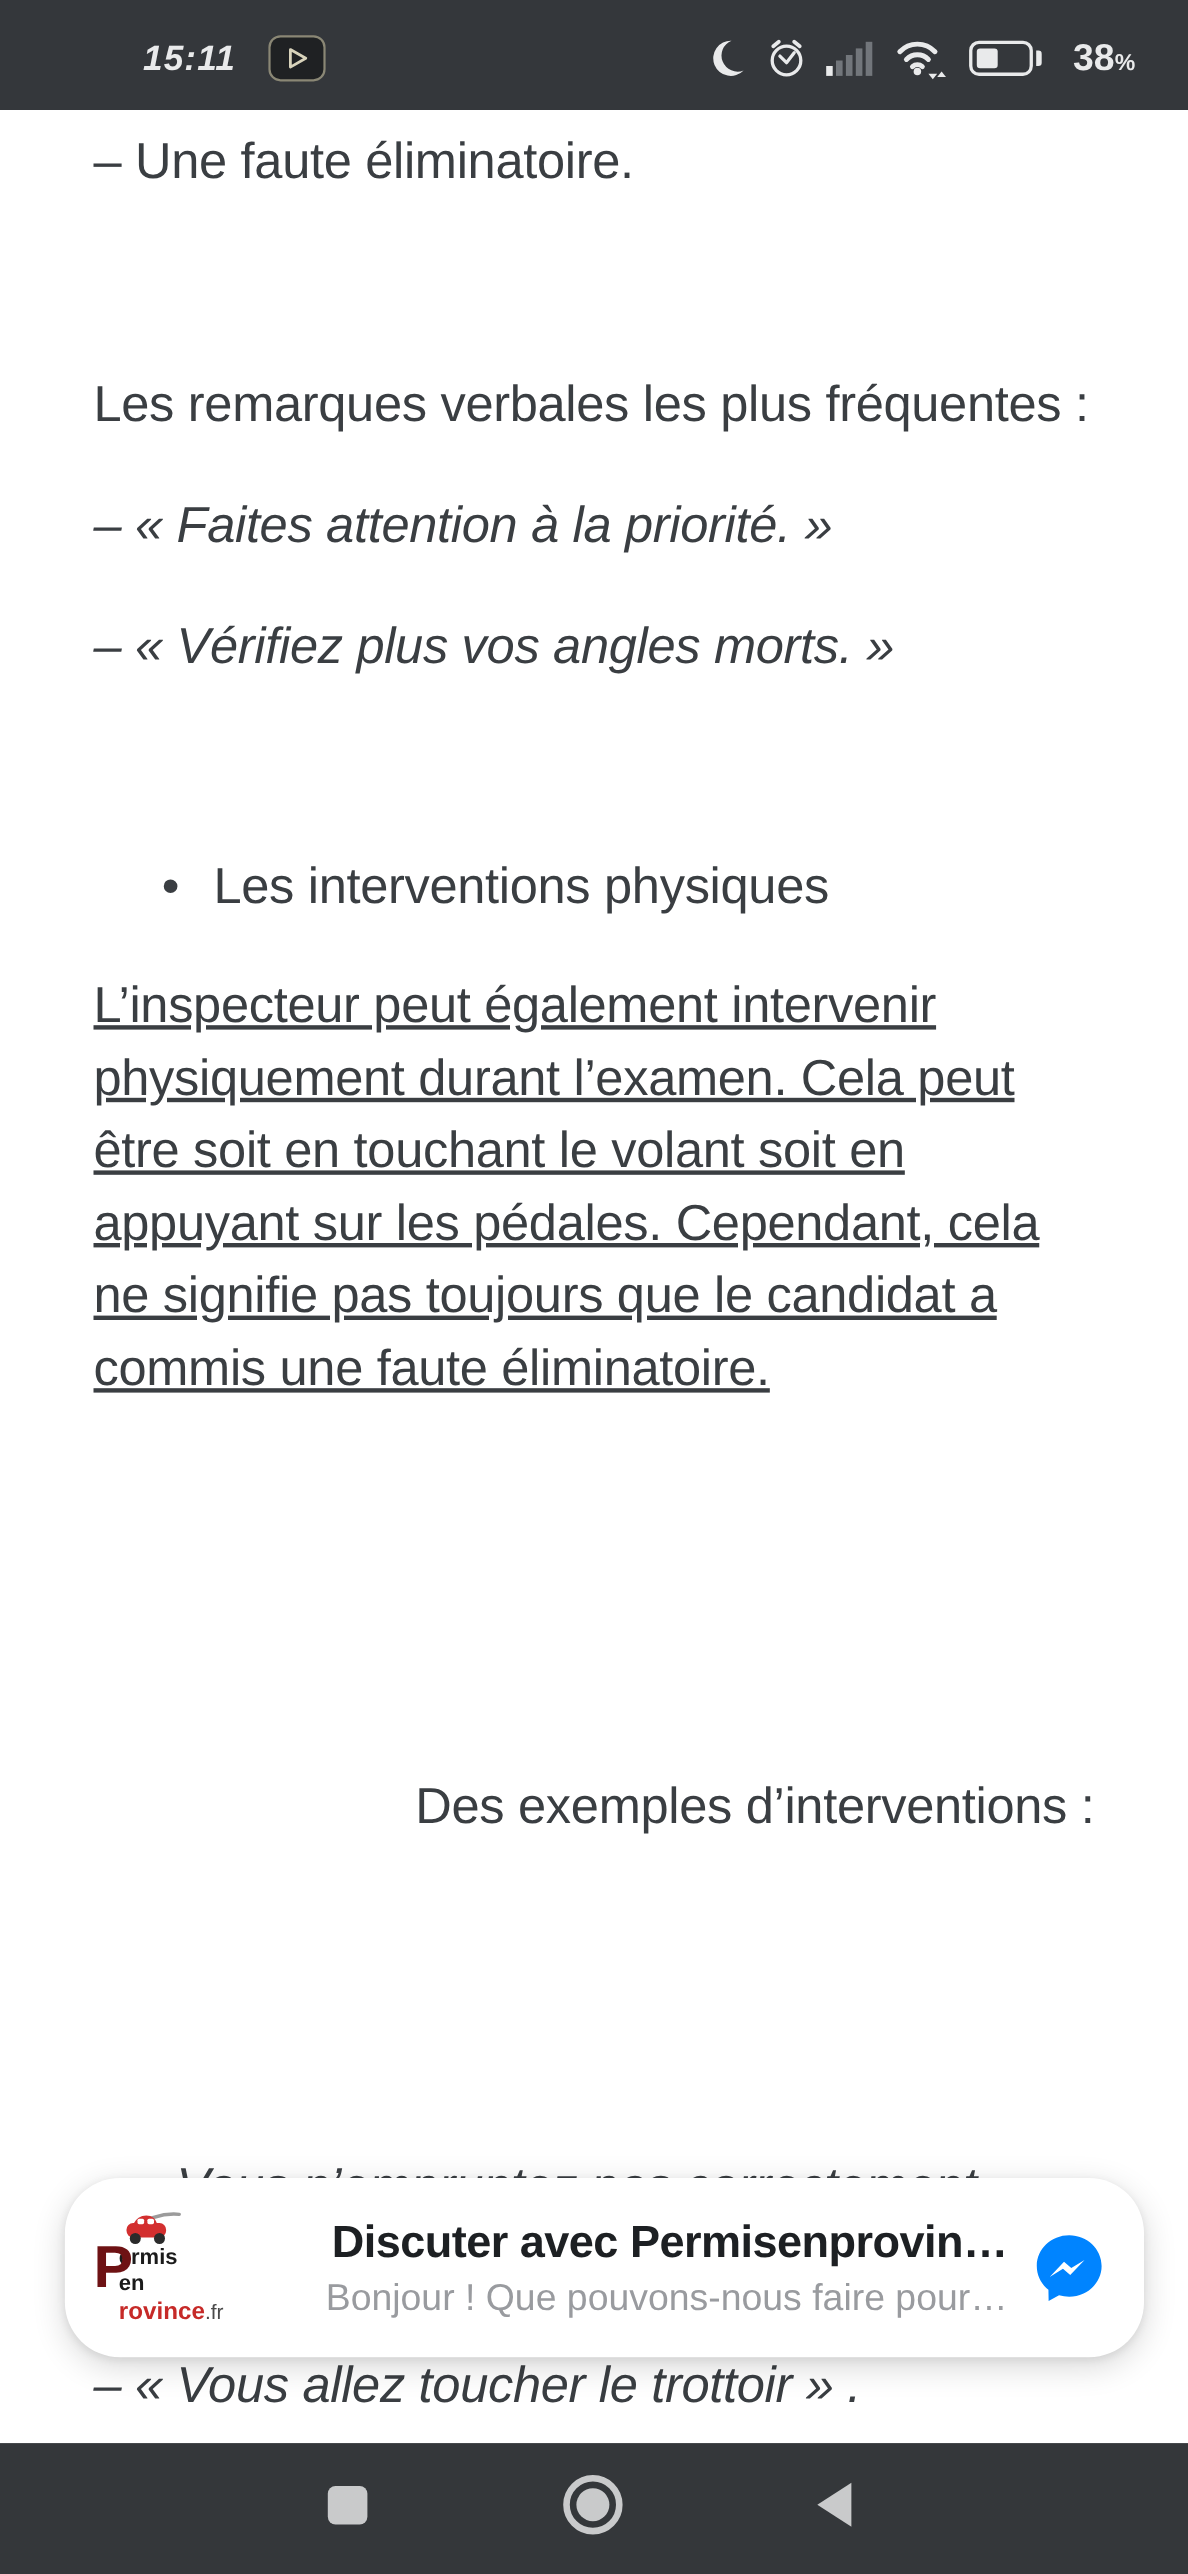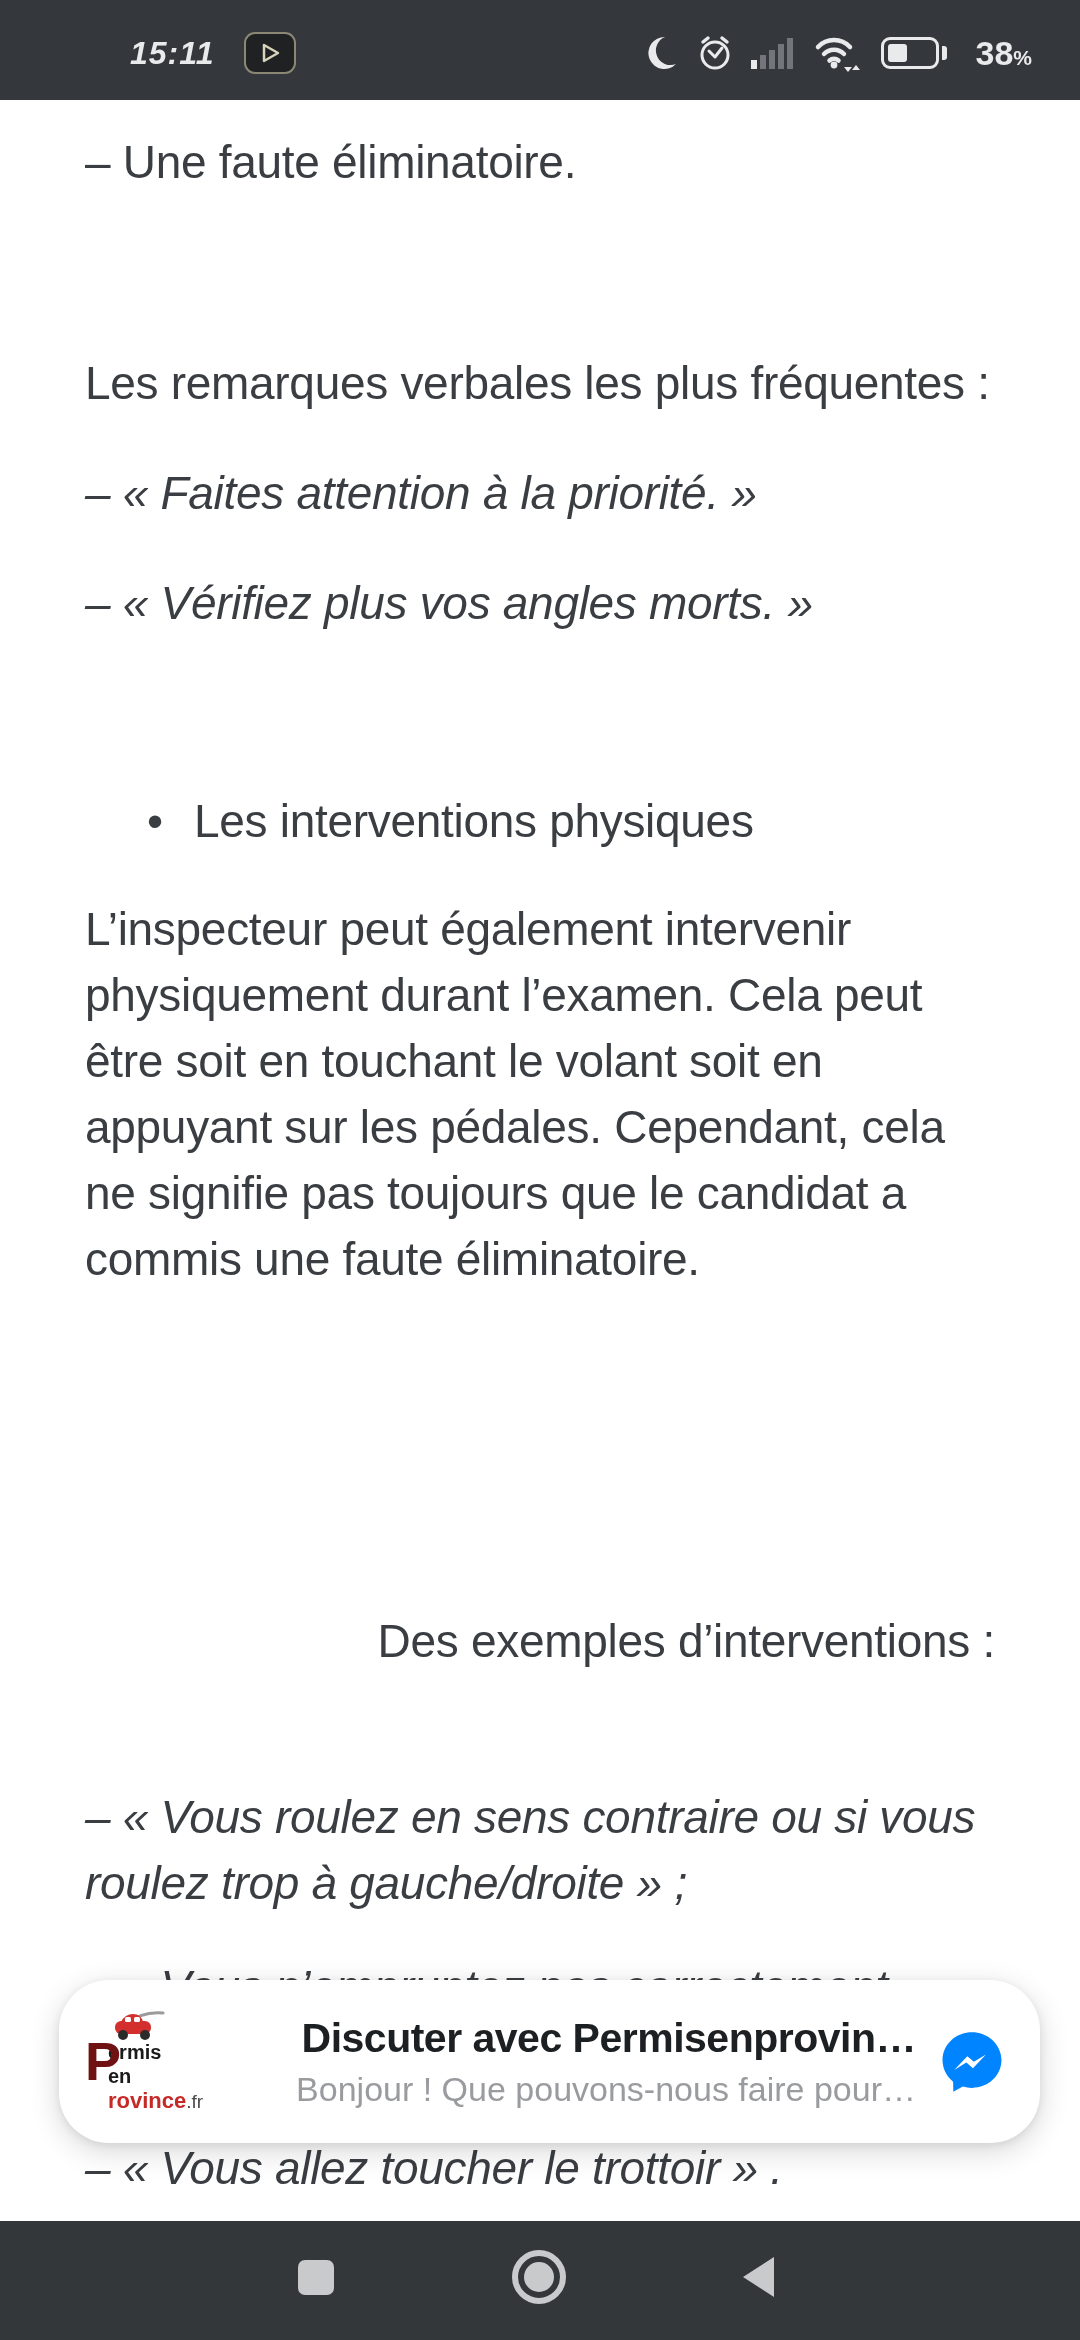--- a/index.html
+++ b/index.html
@@ -36,33 +36,33 @@
   }
   .batt-fill { width: 42%; height: 100%; background: #e9eaeb; border-radius: 3px; }
   .batt-nub { width: 5px; height: 14px; background: #e9eaeb; border-radius: 0 3px 3px 0; }
   .batt-label { margin-left: 12px; font-size: 34px; font-weight: 700; }
   .batt-pct { font-size: 21px; font-weight: 700; }
 
   
   .content {
     position: absolute; top: 100px; left: 0; right: 0; bottom: 119px;
     background: #ffffff;
-    padding: 16px 85px;
+    padding: 0 85px;
     color: #3a3e42;
     font-size: 46px; line-height: 66px; letter-spacing: -0.3px;
     overflow: hidden;
     z-index: 1;
   }
   .content p { max-width: 910px; }
   .it { font-style: italic; }
   .mt-first { margin-top: 13px; }
   .mt-section { margin-top: 155px; }
   .mt-quote { margin-top: 44px; }
   .mt-bullet { margin-top: 152px; }
-  .mt-par { margin-top: 42px; }
+  .mt-par { margin-top: 42px; text-decoration: underline; }
   .bullet-row { display: flex; padding-left: 62px; }
   .bullet-dot { width: 47px; text-align: left; }
   .abs-line { position: absolute; left: 85px; width: 910px; }
   .pos-examples { top: 1508px; text-align: right; }   
   .pos-quote4   { top: 1684px; }
   .pos-hidden   { top: 1854px; }
   .pos-last     { top: 2035px; }
 
   
   .chat-card {
@@ -171,21 +171,20 @@
   <p class="mt-section">Les remarques verbales les plus fréquentes :</p>
   <p class="mt-quote it">– « Faites attention à la priorité. »</p>
   <p class="mt-quote it">– « Vérifiez plus vos angles morts. »</p>
   <div class="bullet-row mt-bullet">
     <span class="bullet-dot">•</span>
     <span>Les interventions physiques</span>
   </div>
   <p class="mt-par">L’inspecteur peut également intervenir physiquement durant l’examen. Cela peut être soit en touchant le volant soit en appuyant sur les pédales. Cependant, cela ne signifie pas toujours que le candidat a commis une faute éliminatoire.</p>
 
   <p class="abs-line pos-examples">Des exemples d’interventions :</p>
-  <p class="abs-line pos-quote4 it">– « Vous roulez en sens contraire ou si vous roulez trop à gauche/droite » ;</p>
   <p class="abs-line pos-hidden it">– « Vous n’empruntez pas correctement l’autoroute » ;</p>
   <p class="abs-line pos-last it">– « Vous allez toucher le trottoir » .</p>
 </div>
 
 <div class="chat-card">
   <div class="pep-logo">
     <svg class="pep-car" width="64" height="36" viewBox="0 0 64 36">
       <path d="M18 16 Q40 2 60 4" fill="none" stroke="#9b9b9b" stroke-width="3" stroke-linecap="round"></path>
       <rect x="12" y="12" width="36" height="13" rx="6" fill="#d32f2f"></rect>
       <path d="M18 13 q4 -8 12 -8 q8 0 10 8 z" fill="#d32f2f"></path>

